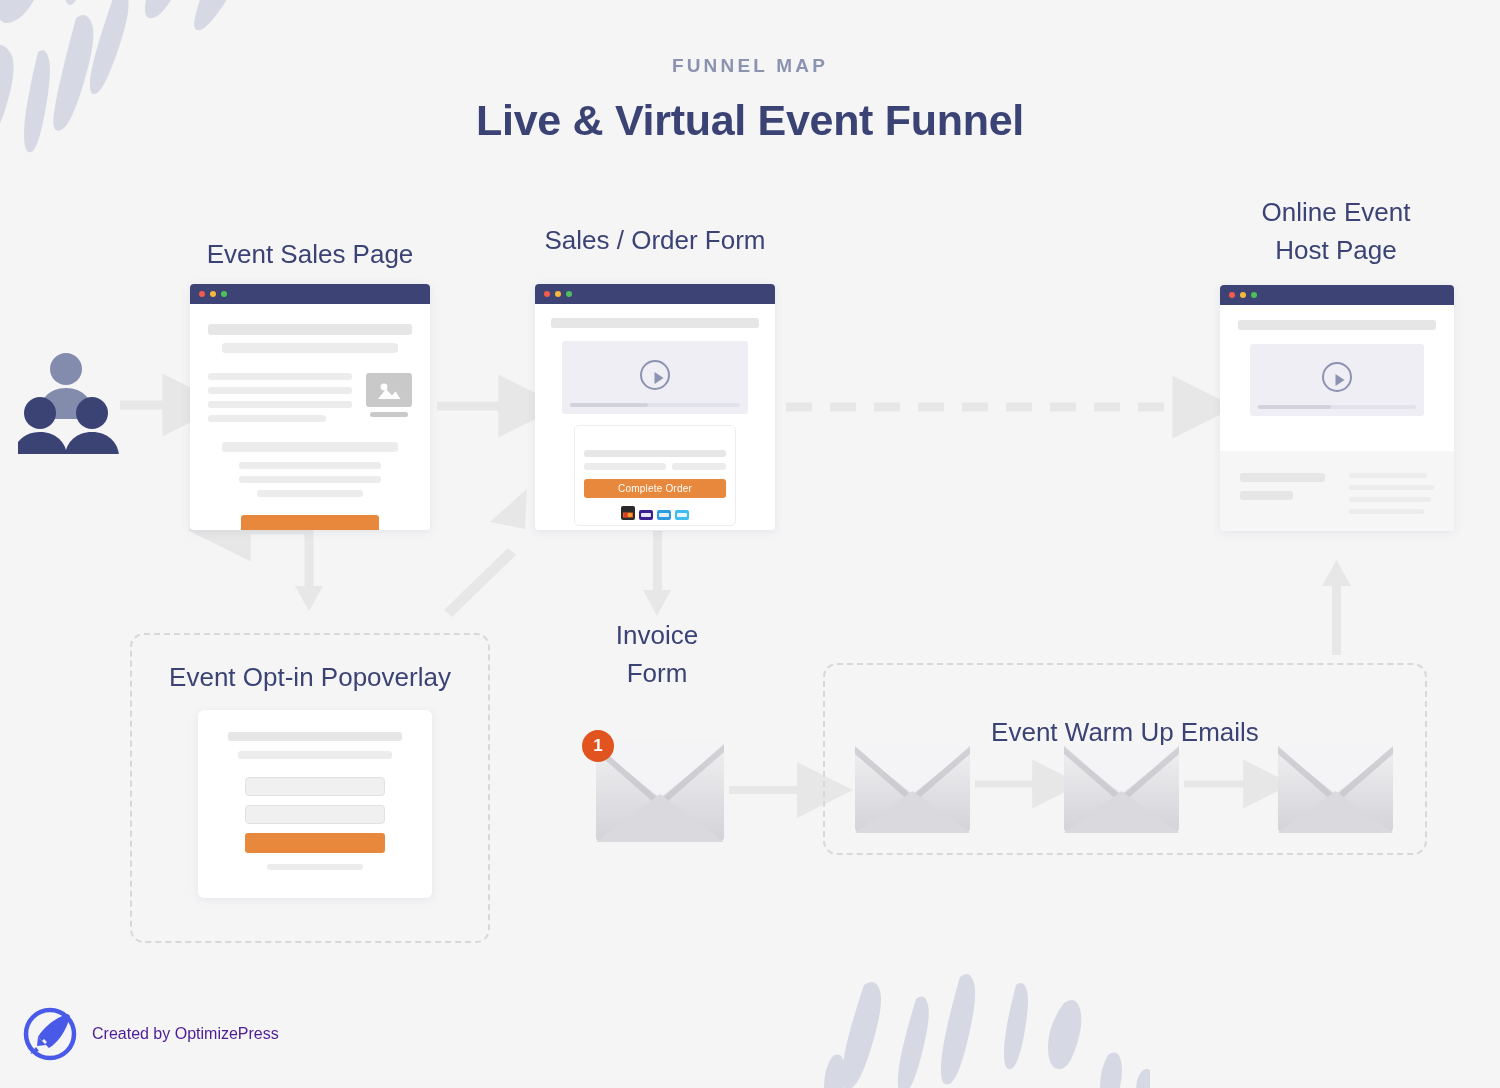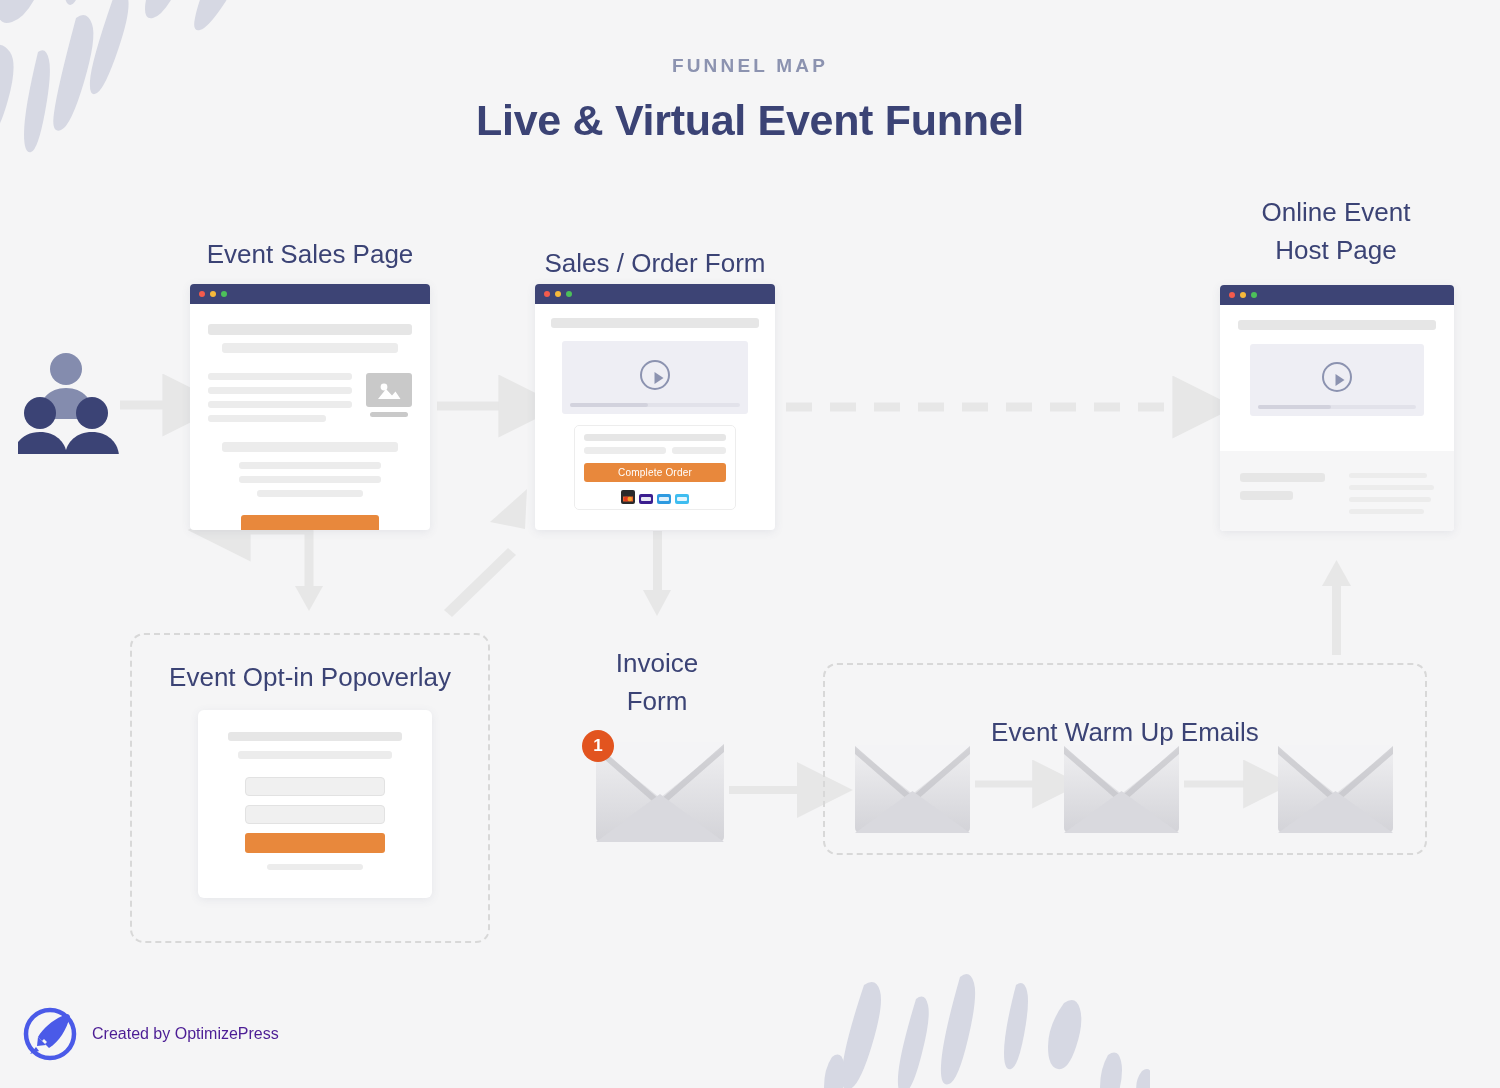--- a/index.html
+++ b/index.html
@@ -240,40 +240,40 @@
 
       <div class="bar bar-lt" style="width:86%; margin:20px auto 0; height:10px;"></div>
       <div class="bar bar-lt" style="width:70%; margin:10px auto 0; height:7px;"></div>
       <div class="bar bar-lt" style="width:70%; margin:7px auto 0; height:7px;"></div>
       <div class="bar bar-lt" style="width:52%; margin:7px auto 0; height:7px;"></div>
 
       <div class="cta" style="width:68%; height:22px; margin:18px auto 0;"></div>
     </div>
   </div>
 
-  <div class="node-label" style="left:505px; top:245px; width:300px;">Sales / Order Form</div>
+  <div class="node-label" style="left:505px; top:222px; width:300px;">Sales / Order Form</div>
 
   <div class="browser" style="left:535px; top:284px; width:240px; height:246px;">
     <div class="browser-bar">
       <span class="dot r"></span>
       <span class="dot y"></span>
       <span class="dot g"></span>
     </div>
     <div class="browser-body" style="padding:14px 16px;">
       <div class="bar" style="width:100%; height:10px;"></div>
 
       <div class="video-ph" style="width:89%; height:73px; margin:13px auto 0;">
         <div class="play-ring"></div>
         <div class="play-tri"></div>
         <div class="vid-track">
           <div class="vid-prog"></div>
         </div>
       </div>
 
-      <div class="order-card" style="width:78%; margin:11px auto 0; padding:8px 9px 9px;">
+      <div class="order-card" style="width:78%; margin:11px auto 0; padding:24px 9px 9px;">
         <div class="bar" style="width:100%; height:7px;"></div>
         <div style="display:flex; gap:6px; margin-top:6px;">
           <div class="bar bar-lt" style="flex:1.5; height:7px;"></div>
           <div class="bar bar-lt" style="flex:1; height:7px;"></div>
         </div>
         <div class="cta" style="width:100%; height:19px; margin-top:9px;">
           <span class="cta-text">Complete Order</span>
         </div>
         <div class="paycards" style="margin-top:8px;">
           <span class="paycard" style="background:#2a2a2a;">
@@ -349,21 +349,21 @@
     <div style="padding:22px 30px 0;">
       <div class="bar" style="width:100%; height:9px;"></div>
       <div class="bar bar-lt" style="width:88%; height:8px; margin:10px auto 0;"></div>
       <div class="input-ph" style="width:81%; height:19px; margin:18px auto 0;"></div>
       <div class="input-ph" style="width:81%; height:19px; margin:9px auto 0;"></div>
       <div class="cta" style="width:81%; height:20px; margin:9px auto 0;"></div>
       <div class="bar bar-lt" style="width:55%; height:6px; margin:11px auto 0;"></div>
     </div>
   </div>
 
-  <div class="node-label" style="left:557px; top:645px; width:200px;">
+  <div class="node-label" style="left:557px; top:617px; width:200px;">
     <div>Invoice</div>
     <div>Form</div>
   </div>
 
   <div class="env" style="left:596px; top:742px; width:128px; height:100px;">
     <svg width="128" height="100" viewBox="0 0 128 100">
       <defs>
         <linearGradient id="envg1" x1="0" y1="0" x2="0" y2="1">
           <stop offset="0" stop-color="#f0f0f2"></stop>
             <stop offset="1" stop-color="#d3d3d8"></stop>

